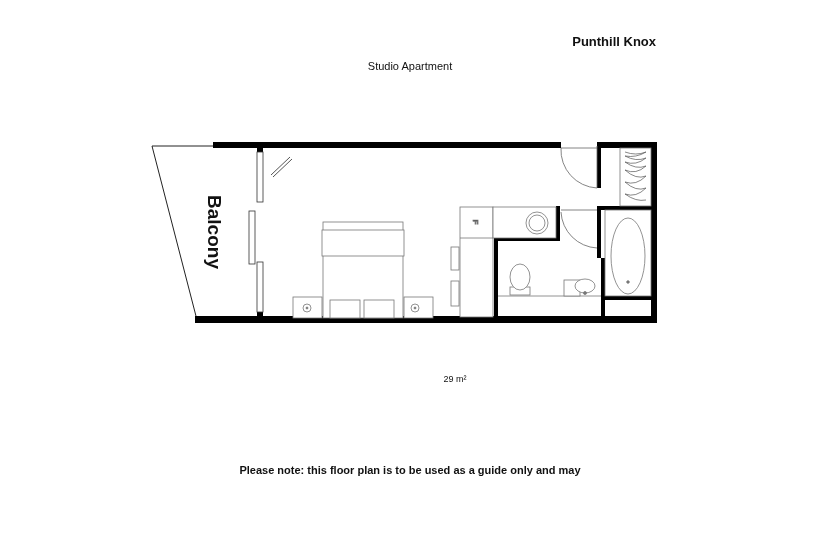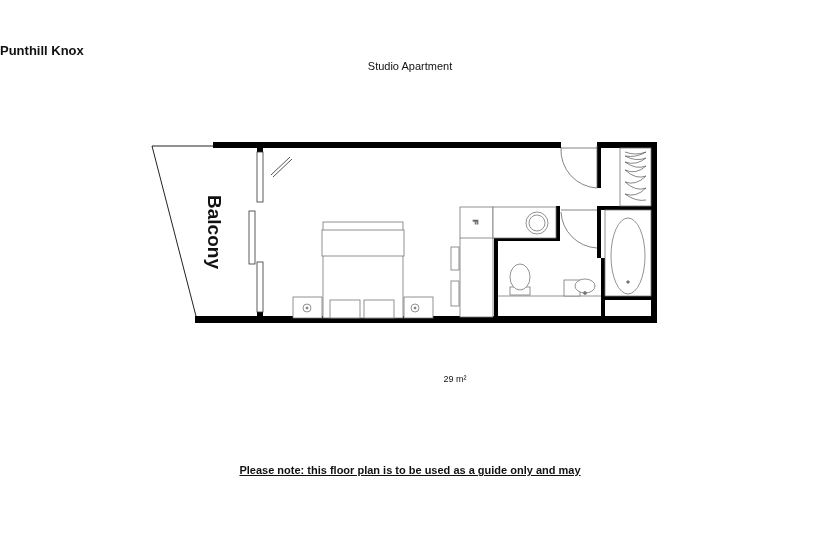--- a/index.html
+++ b/index.html
@@ -1,20 +1,20 @@
 <!DOCTYPE html>
 <html><head>
 <meta charset="utf-8">
 <style>
   html, body { margin:0; padding:0; background:#ffffff; }
   body { width:820px; height:560px; position:relative; overflow:hidden; font-family:"Liberation Sans", sans-serif; color:#111; }
-  .title { position:absolute; left:0; width:656px; top:43px; text-align:left; font-weight:bold; font-size:13px; }
+  .title { position:absolute; left:0; width:656px; top:34px; text-align:right; font-weight:bold; font-size:13px; }
   .subtitle { position:absolute; left:0; width:820px; top:60px; text-align:center; font-size:11px; }
   .area { position:absolute; left:0; width:820px; top:374px; text-align:center; font-size:9px;padding-left:45px; }
-  .note { position:absolute; left:0; width:820px; top:463px; text-align:center; font-weight:bold; font-size:11px; line-height:14px;text-decoration:underline; }
+  .note { position:absolute; left:0; width:820px; top:463px; text-align:center; font-weight:bold; font-size:11px; line-height:14px; }
   svg.plan { position:absolute; left:0; top:0; }
   .balcony-label { font-family:"Liberation Sans", sans-serif; font-weight:bold; font-size:19px; fill:#111; }
   .f-label { font-family:"Liberation Sans", sans-serif; font-weight:bold; font-size:8px; fill:#111; }
 </style>
 </head>
 <body>
 
 <div class="title">Punthill Knox</div>
 <div class="subtitle">Studio Apartment</div>
 

